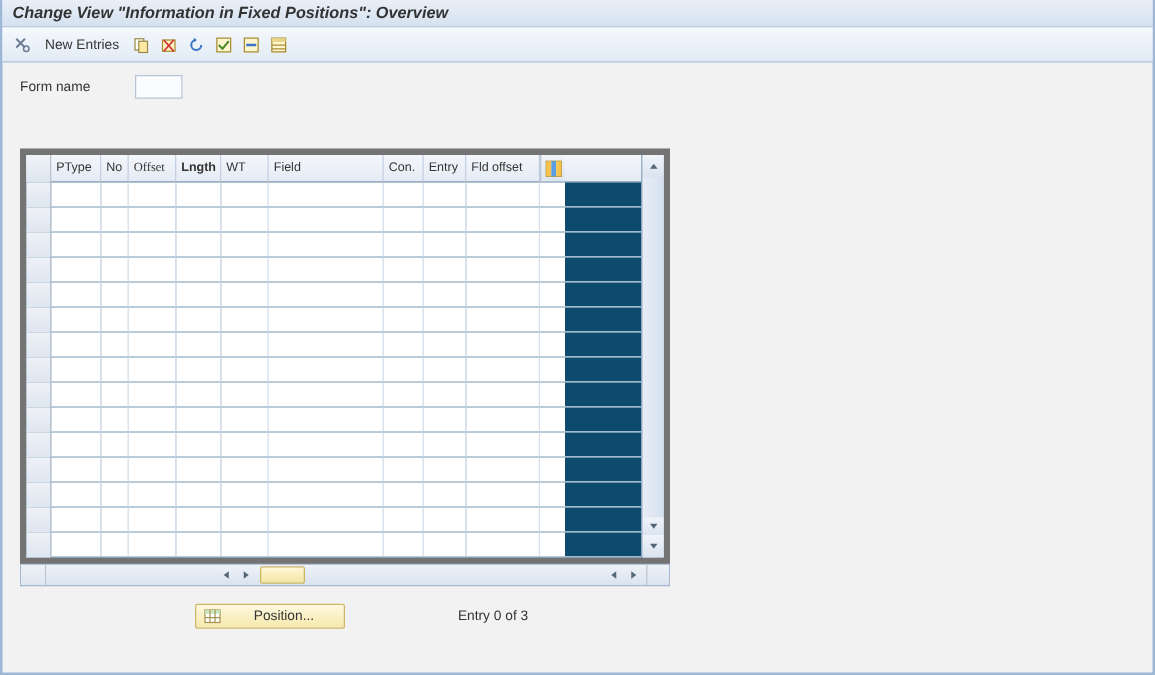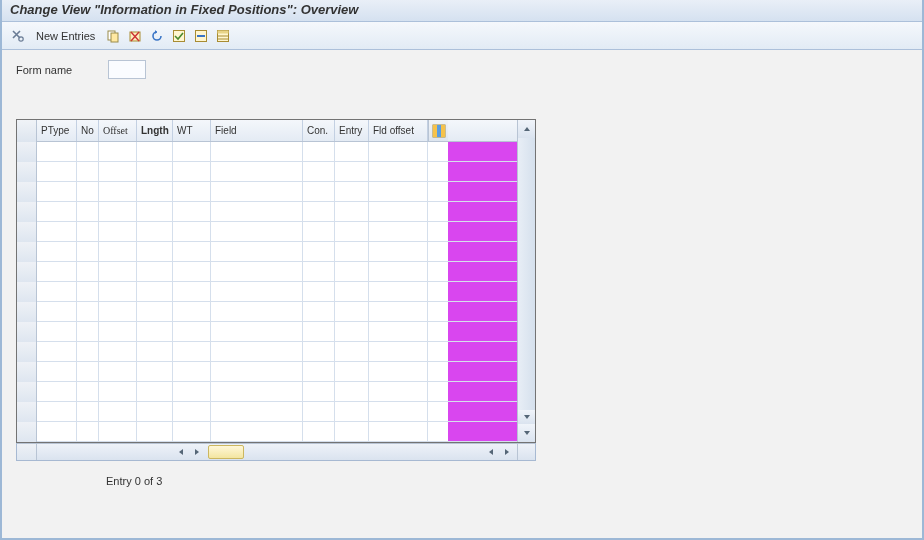--- a/index.html
+++ b/index.html
@@ -77,23 +77,23 @@
       width: 38px;
       height: 19px;
       padding: 0 3px;
       font-size: 11px;
     }
     .table-container {
       position: relative;
       width: 520px;
     }
     .table-scroll-area {
-      border: 1px solid #737373;
-      display: flex;
-      background: #d946ef;
+      border: 5px solid #737373;
+      display: flex;
+      background: #0c4a6e;
     }
     .table-main {
       flex: 1;
     }
     .table-header-row {
       display: flex;
       background: linear-gradient(#f4f7fb, #e4ebf4);
       border-bottom: 1px solid #b8c4d4;
       height: 22px;
     }
@@ -566,18 +566,30 @@
                   <path d="M3 2 L7 5 L3 8 Z" fill="#567"></path>
                 </svg>
             </span>
           </div>
         </div>
         <div style="width:18px;background:linear-gradient(#eef2f8,#dae3ef);border-left:1px solid #b8c4d4"></div>
       </div>
     </div>
 
     <div class="bottom-bar">
+      <div class="position-btn">
+        <span class="position-btn-icon">
+          <svg width="14" height="14" viewBox="0 0 14 14">
+            <rect x="1" y="2" width="12" height="10" fill="#fff" stroke="#a89654" stroke-width="1"></rect>
+            <rect x="1" y="2" width="12" height="3" fill="#c7e7c0"></rect>
+            <line x1="1" y1="8" x2="13" y2="8" stroke="#a89654"></line>
+            <line x1="5" y1="2" x2="5" y2="12" stroke="#a89654"></line>
+            <line x1="9" y1="2" x2="9" y2="12" stroke="#a89654"></line>
+          </svg>
+        </span>
+        <span>Position...</span>
+      </div>
       <span class="entry-text">Entry 0 of 3</span>
     </div>
 
   </div>
 
 </div>
 
 </body></html>

